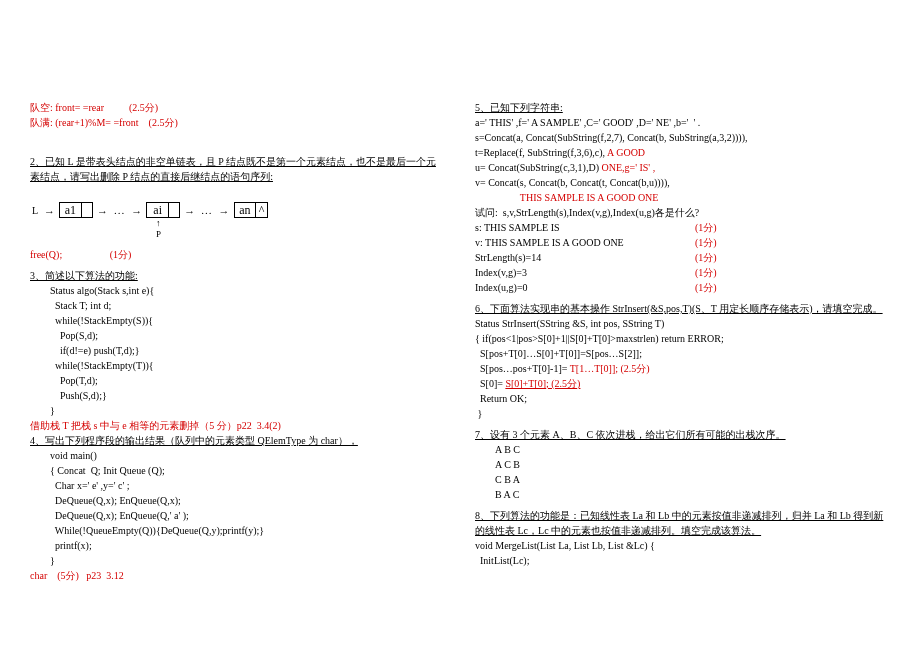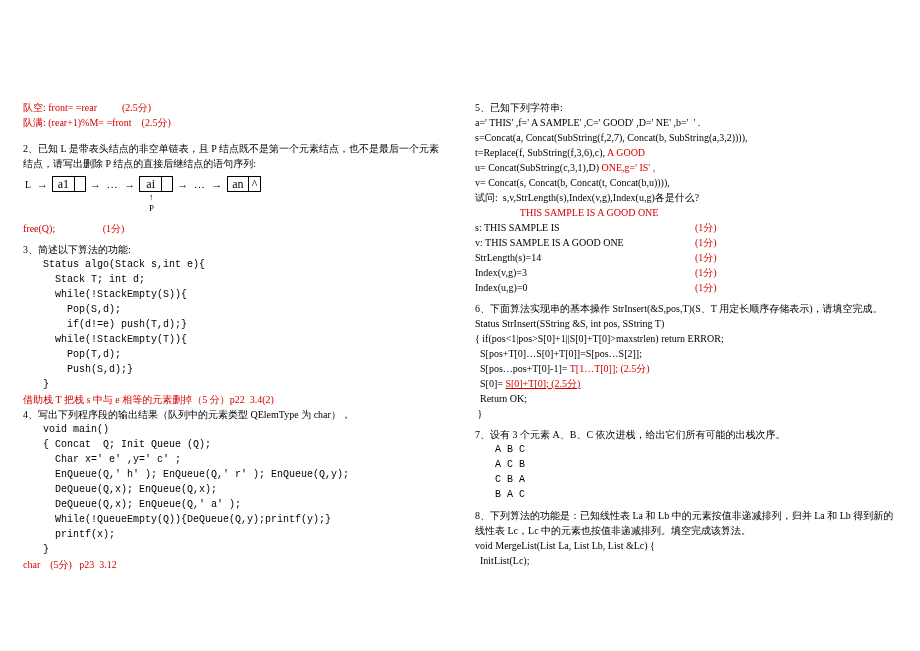--- a/index.html
+++ b/index.html
@@ -8,30 +8,30 @@
     height: 651px;
     background: #fff;
     font-family: "SimSun", "Songti SC", serif;
     font-size: 10px;
     line-height: 1.5;
     padding: 100px 0 40px 0;
   }
   .page {
     display: flex;
     gap: 30px;
-    padding: 0 23px;
+    padding: 0 30px;
   }
   .col {
     flex: 1;
     min-width: 0;
   }
   .red { color: #d40000; }
   .line { white-space: pre; }
-  .pline { white-space: pre-wrap; }
-  .indent1 { padding-left: 2em; font-family: Liberation Mono, monospace; }
+  .pline { white-space: pre-wrap; text-decoration: underline; }
+  .indent1 { padding-left: 2em; }
   .space { height: 6px; }
 
   
   .ll-wrap { margin: 4px 0 6px 14px; }
   .ll-row {
     display: flex;
     align-items: center;
     gap: 4px;
   }
   .ll-label { font-size: 10px; padding-right: 2px; margin-left: -12px; }
@@ -41,21 +41,21 @@
     display: flex;
     font-size: 12px;
   }
   .ll-box .v { flex: 2; display:flex; align-items:center; justify-content:center; border-right:1px solid #000;}
   .ll-box .p { flex: 1; display:flex; align-items:center; justify-content:center; }
   .ll-arrow { font-size: 11px; line-height: 1; }
   .ll-dots { font-size: 11px; letter-spacing: 1px; padding: 0 2px;}
   .ll-under { display:flex; align-items:flex-start; margin-left: 112px; font-size:9px; flex-direction:column; }
   .ll-uparr { line-height:1; }
 
-  .para { margin: 5px 0; }
+  .para { margin: 18px 0; }
 </style>
 </head>
 <body>
 
 <div class="page">
 
   <div class="col">
 
     <div class="line red">队空: front= =rear          (2.5分)</div>
     <div class="line red">队满: (rear+1)%M= =front    (2.5分)</div>
@@ -106,41 +106,40 @@
     <div class="line indent1">  while(!StackEmpty(T)){</div>
     <div class="line indent1">    Pop(T,d);</div>
     <div class="line indent1">    Push(S,d);}</div>
     <div class="line indent1">}</div>
     <div class="line red">借助栈 T 把栈 s 中与 e 相等的元素删掉（5 分）p22  3.4(2)</div>
 
     <div class="pline">4、写出下列程序段的输出结果（队列中的元素类型 QElemType 为 char），</div>
     <div class="line indent1">void main()</div>
     <div class="line indent1">{ Concat  Q; Init Queue (Q);</div>
     <div class="line indent1">  Char x=' e' ,y=' c' ;</div>
-    <div class="line indent1">  EnQueue(Q,' h' ); EnQueue(Q,' r' ); EnQueue(Q,y);</div>
     <div class="line indent1">  DeQueue(Q,x); EnQueue(Q,x);</div>
     <div class="line indent1">  DeQueue(Q,x); EnQueue(Q,' a' );</div>
     <div class="line indent1">  While(!QueueEmpty(Q)){DeQueue(Q,y);printf(y);}</div>
     <div class="line indent1">  printf(x);</div>
     <div class="line indent1">}</div>
     <div class="line red">char    (5分)   p23  3.12</div>
 
   </div>
 
   <div class="col">
 
     <div class="pline">5、已知下列字符串:</div>
     <div class="line">a=' THIS' ,f=' A SAMPLE' ,C=' GOOD' ,D=' NE' ,b='  ' .</div>
     <div class="line">s=Concat(a, Concat(SubString(f,2,7), Concat(b, SubString(a,3,2)))),</div>
     <div class="line"><span>t=Replace(f, SubString(f,3,6),c),</span> <span class="red">A GOOD</span></div>
     <div class="line"><span>u= Concat(SubString(c,3,1),D) </span><span class="red">ONE,g=' IS' ,</span></div>
     <div class="line">v= Concat(s, Concat(b, Concat(t, Concat(b,u)))),</div>
+    <div class="line red">                  THIS SAMPLE IS A GOOD ONE</div>
+
     <div class="line">试问:  s,v,StrLength(s),Index(v,g),Index(u,g)各是什么?</div>
-
-    <div class="line red">                  THIS SAMPLE IS A GOOD ONE</div>
     <div class="line"><span style="display:inline-block;width:220px">s: THIS SAMPLE IS</span><span class="red">(1分)</span></div>
     <div class="line"><span style="display:inline-block;width:220px">v: THIS SAMPLE IS A GOOD ONE</span><span class="red">(1分)</span></div>
     <div class="line"><span style="display:inline-block;width:220px">StrLength(s)=14</span><span class="red">(1分)</span></div>
     <div class="line"><span style="display:inline-block;width:220px">Index(v,g)=3</span><span class="red">(1分)</span></div>
     <div class="line"><span style="display:inline-block;width:220px">Index(u,g)=0</span><span class="red">(1分)</span></div>
 
     <div class="space"></div>
 
     <div class="pline">6、下面算法实现串的基本操作 StrInsert(&amp;S,pos,T)(S、T 用定长顺序存储表示)，请填空完成。</div>
     <div class="line">Status StrInsert(SString &amp;S, int pos, SString T)</div>

